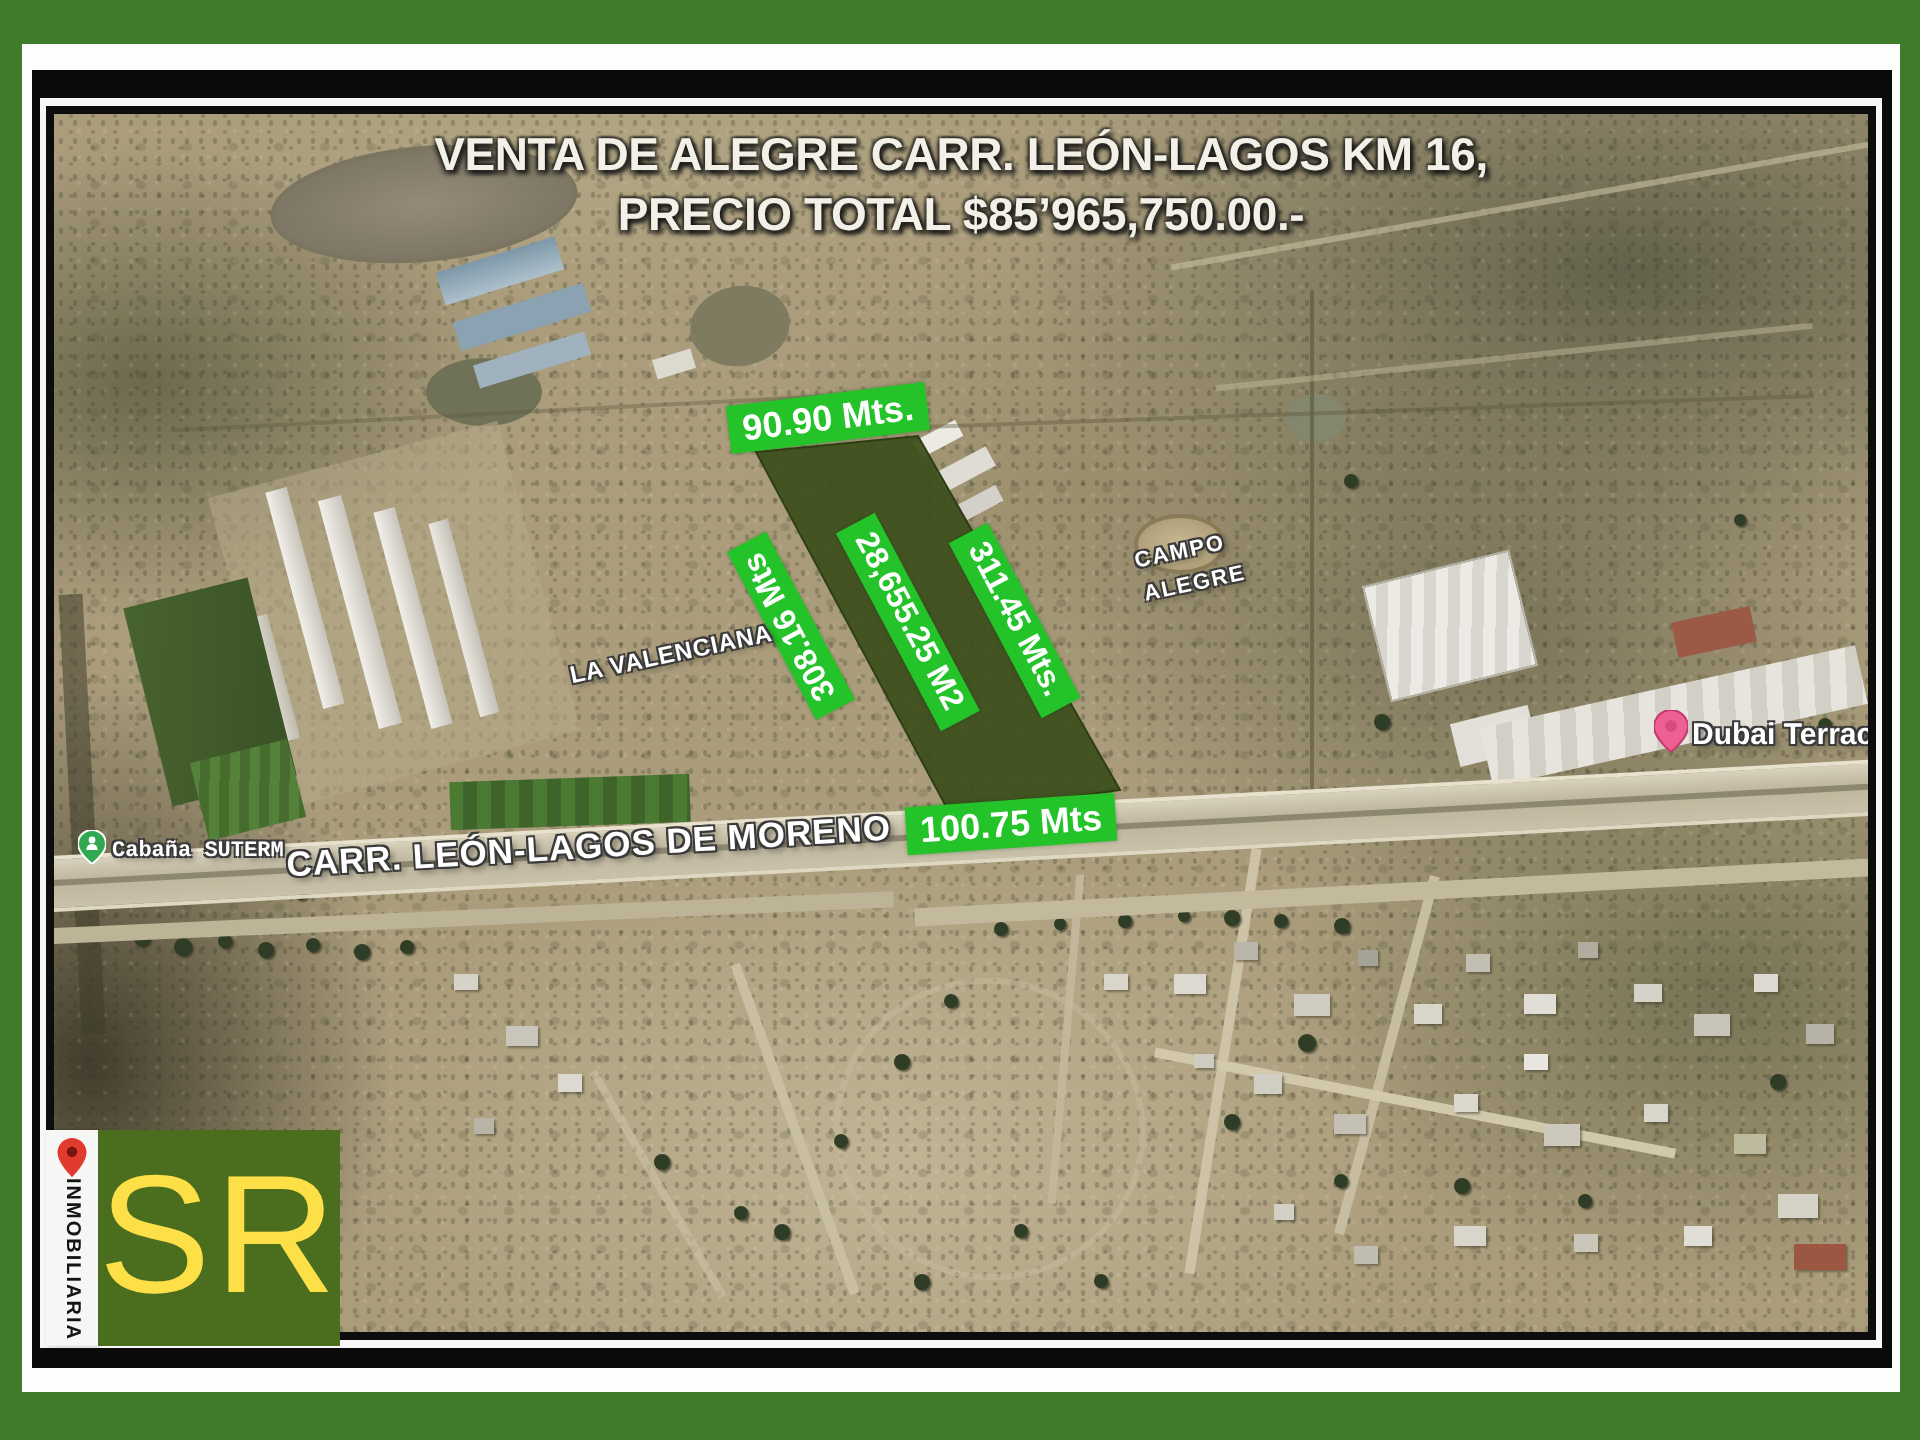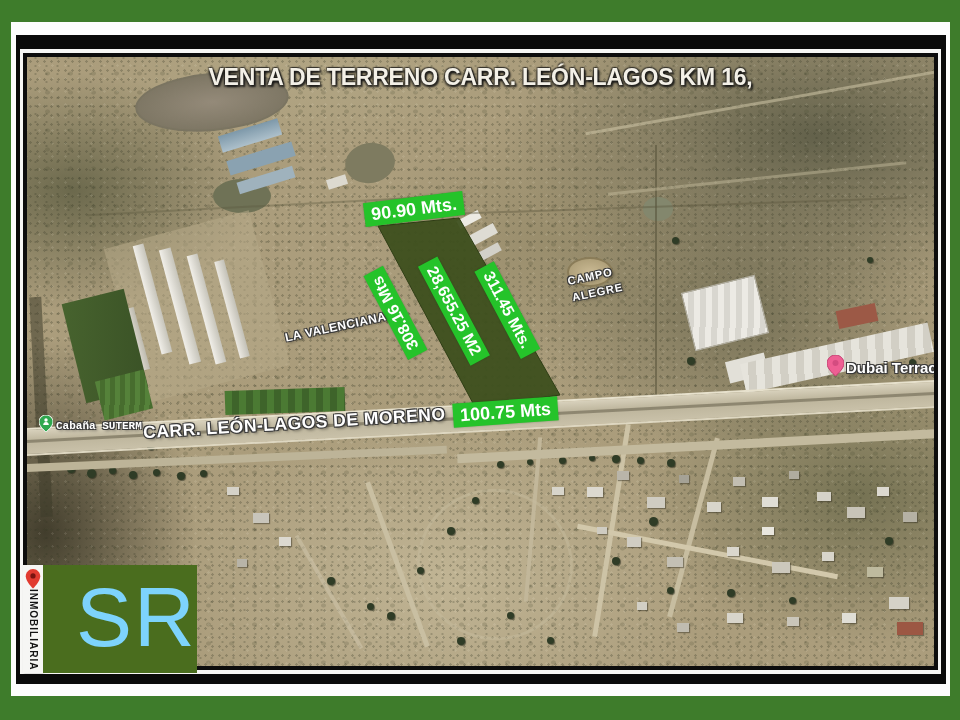--- a/index.html
+++ b/index.html
@@ -72,21 +72,21 @@
     text-shadow:2px 2px 2px rgba(20,20,20,.9),-1px -1px 1px rgba(20,20,20,.55),1px -1px 1px rgba(20,20,20,.55),-1px 2px 2px rgba(20,20,20,.65);}
 
   
   .logo{position:absolute;left:23px;top:565px;width:147px;height:108px;display:flex;z-index:60;}
   .logo-strip{width:34px;background:#f6f6f4;display:flex;flex-direction:column;align-items:center;
     box-shadow:1px 0 2px rgba(0,0,0,.25);}
   .logo-strip svg{margin-top:4px;}
   .logo-vtext{flex:1;display:flex;align-items:center;justify-content:center;
     writing-mode:vertical-rl;color:#141414;font-size:10px;font-weight:bold;letter-spacing:1px;padding-bottom:3px;}
   .logo-box{flex:1;background:#4a6d1e;display:flex;align-items:center;justify-content:center;}
-  .logo-box span{color:#7dd3fc;font-size:84px;line-height:1;letter-spacing:2px;transform:translateY(-2px);padding-left:33px;}
+  .logo-box span{color:#fde047;font-size:84px;line-height:1;letter-spacing:2px;transform:translateY(-2px);}
 
   .houses div,.trees div{position:absolute;}
 </style>
 </head>
 <body>
 
 <div class="poster">
  <div class="frame-white1">
   <div class="frame-black1">
    <div class="frame-white2">
@@ -248,21 +248,22 @@
       </div>
       <div class="plabel pl-dubai">
         <svg width="17" height="21" viewBox="0 0 17 21">
           <path d="M8.5 0C3.8 0 0 3.8 0 8.5 0 14 8.5 21 8.5 21S17 14 17 8.5C17 3.8 13.2 0 8.5 0z" fill="#ee5f93" stroke="#c23a6e" stroke-width="1"></path>
           <circle cx="8.5" cy="8" r="3" fill="#d44c80"></circle>
         </svg>
         <span class="txt">Dubai Terrac</span>
       </div>
 
       <div class="title">
-        <div>VENTA DE TERRENO CARR. LEÓN-LAGOS KM 16,</div>
+        <div>VENTA DE ALEGRE CARR. LEÓN-LAGOS KM 16,</div>
+        <div>PRECIO TOTAL $85’965,750.00.-</div>
       </div>
 
      </div>
     </div>
    </div>
   </div>
  </div>
 
  <div class="logo">
    <div class="logo-strip">

